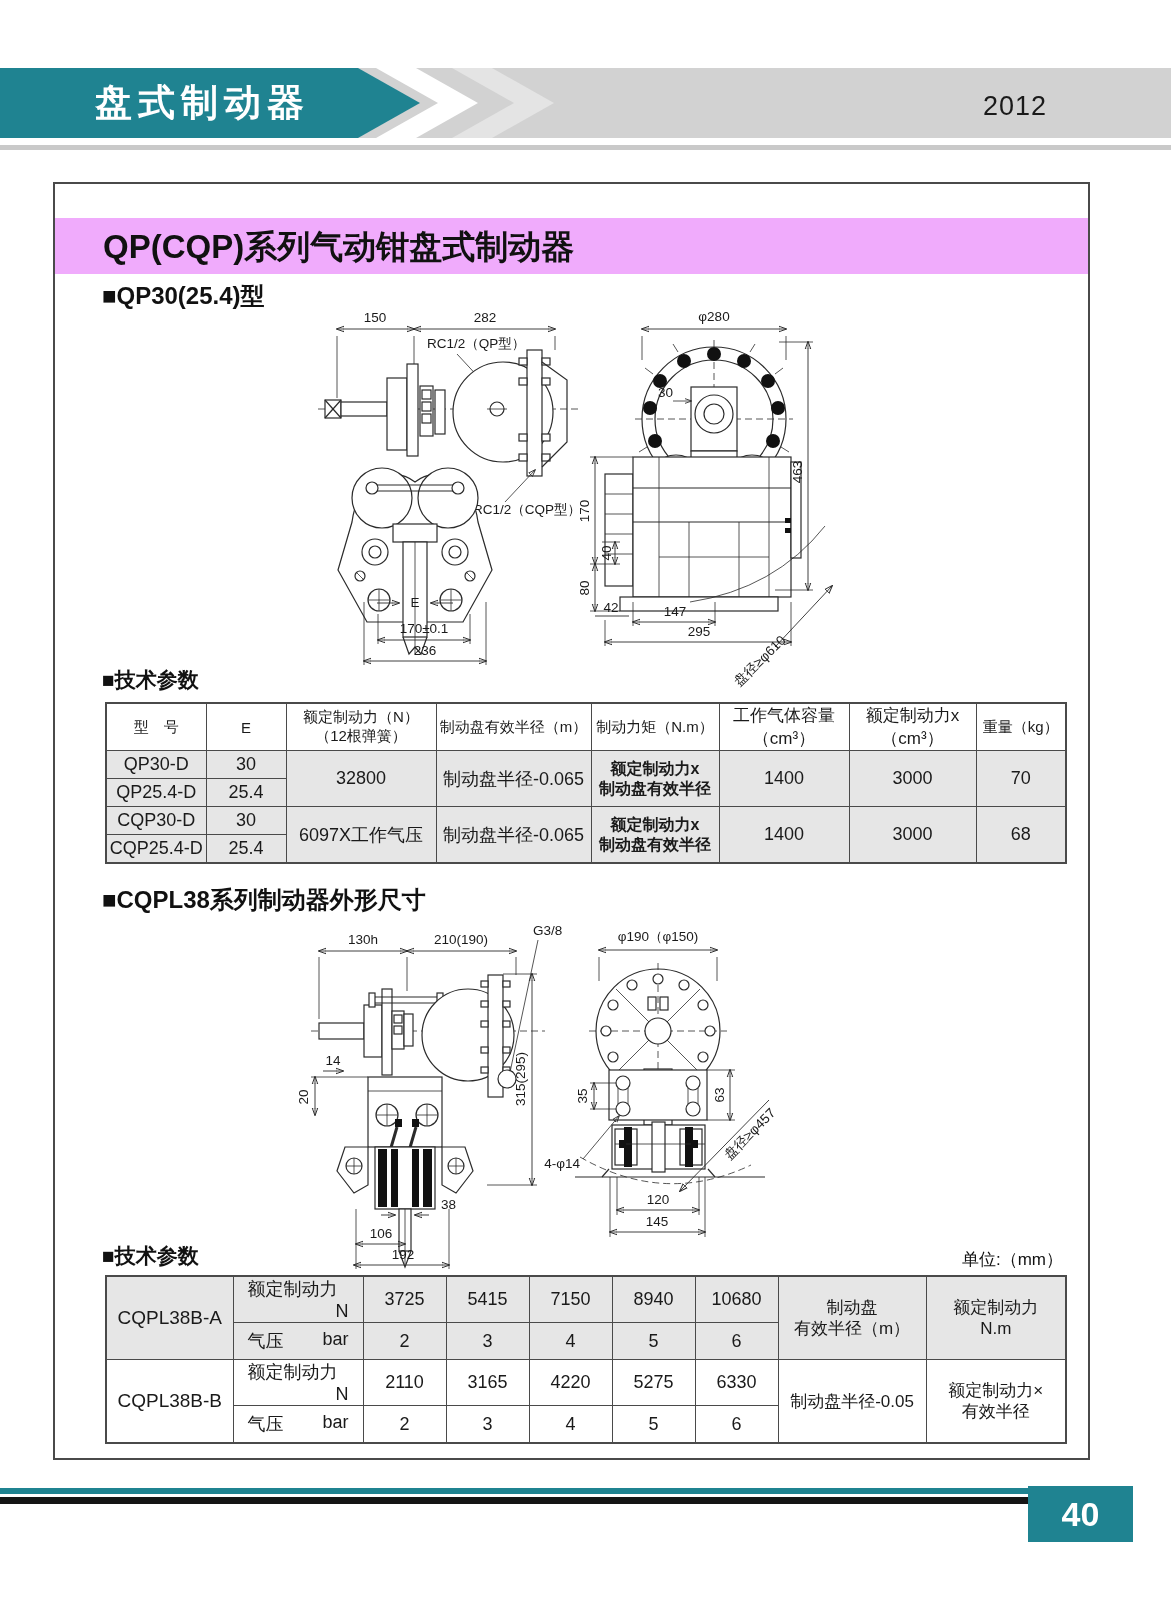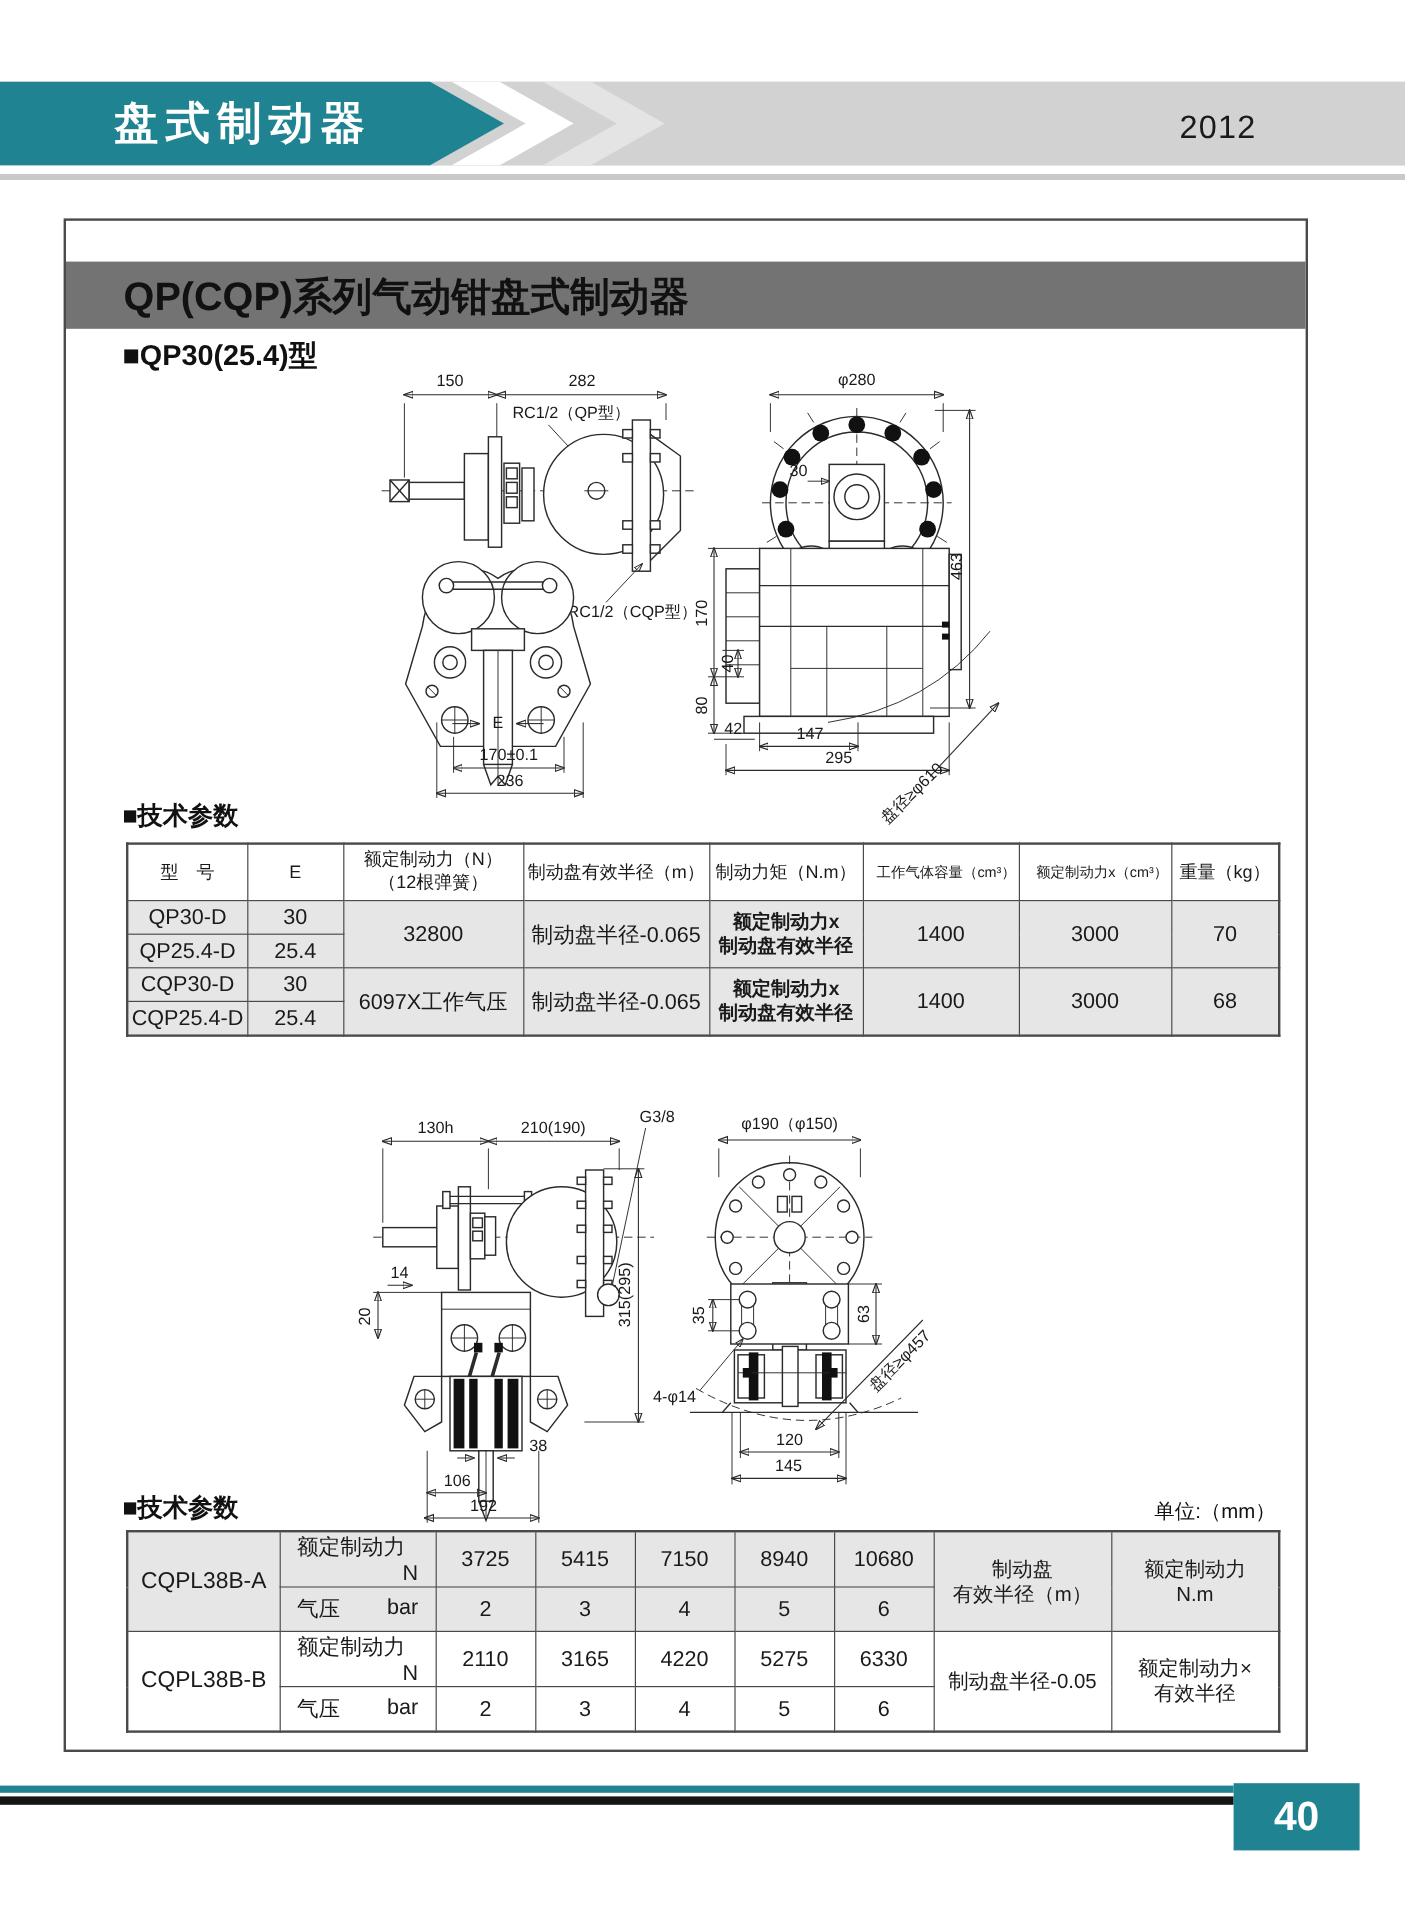--- a/index.html
+++ b/index.html
@@ -19,39 +19,39 @@
   }
   .year{top:91px;left:983px;font-size:27px;color:#1a1a1a;letter-spacing:1px;}
   .divider{top:145px;left:0;width:1171px;height:5px;background:#c9c9c9;}
 
   
   .content-box{
     top:182px;left:53px;width:1033px;height:1274px;background:#fff;
     border:2px solid #4a4a4a;
   }
   .title-bar{
-    position:absolute;top:34px;left:0;width:100%;height:56px;background:#737373;
+    position:absolute;top:34px;left:0;width:100%;height:56px;background:#f0abfc;
   }
   .title-bar span{
     position:absolute;left:48px;top:7px;font-size:33px;font-weight:bold;color:#111;
   }
   .sec-head{position:absolute;font-size:24px;font-weight:bold;color:#111;}
   .params-head{position:absolute;font-size:21px;font-weight:bold;color:#111;}
   .unit-note{position:absolute;font-size:17px;color:#111;margin-left:20px;}
 
   
   table{border-collapse:collapse;table-layout:fixed;}
   .ptable{position:absolute;border:2px solid #4a4a4a;}
   .ptable td,.ptable th{
     border:1px solid #4a4a4a;text-align:center;vertical-align:middle;
     padding:0 2px;overflow:hidden;
   }
   .t1 th{background:#ffffff;font-weight:normal;font-size:15px;height:46px;}
   .t1 td{background:#e6e6e6;font-size:18px;height:27px;}
-  .t1 th.sm{font-size:12px;text-align:right;}
+  .t1 th.sm{font-size:17px;}
   .two-line{white-space:pre-line;line-height:1.25;}
   .t1 td.two-line{font-size:16px;font-weight:bold;}
   .t2 td{font-size:18px;height:36px;}
   .t2 .grpA td{background:#e6e6e6;}
   .t2 .grpB td{background:#ffffff;}
   .t2 td.model{font-size:19px;}
   .t2 td.lab{text-align:left;padding:0 14px;}
   .t2 td.lab .u{float:right;}
   .t2 td.rcell{font-size:17px;}
 
@@ -330,20 +330,21 @@
       <td rowspan="2">3000</td>
       <td rowspan="2">68</td>
     </tr>
     <tr>
       <td>CQP25.4-D</td>
       <td>25.4</td>
     </tr>
   </tbody>
     </table>
 
+  <div class="sec-head" style="left:47px;top:700px;">■CQPL38系列制动器外形尺寸</div>
 
   <svg class="drw" style="position:absolute;left:20px;top:735px;" width="995" height="352" viewBox="0 0 995 352">
     <defs>
       <marker id="ar2" viewBox="0 0 10 10" refX="9" refY="5" markerWidth="9" markerHeight="9" orient="auto-start-reverse">
         <path d="M0,1.5 L10,5 L0,8.5 z" fill="#2b2b2b" stroke="none"></path>
       </marker>
     </defs>
 
     <line class="thin" x1="244" y1="38" x2="244" y2="100"></line>
     <line class="thin" x1="332" y1="38" x2="332" y2="72"></line>

